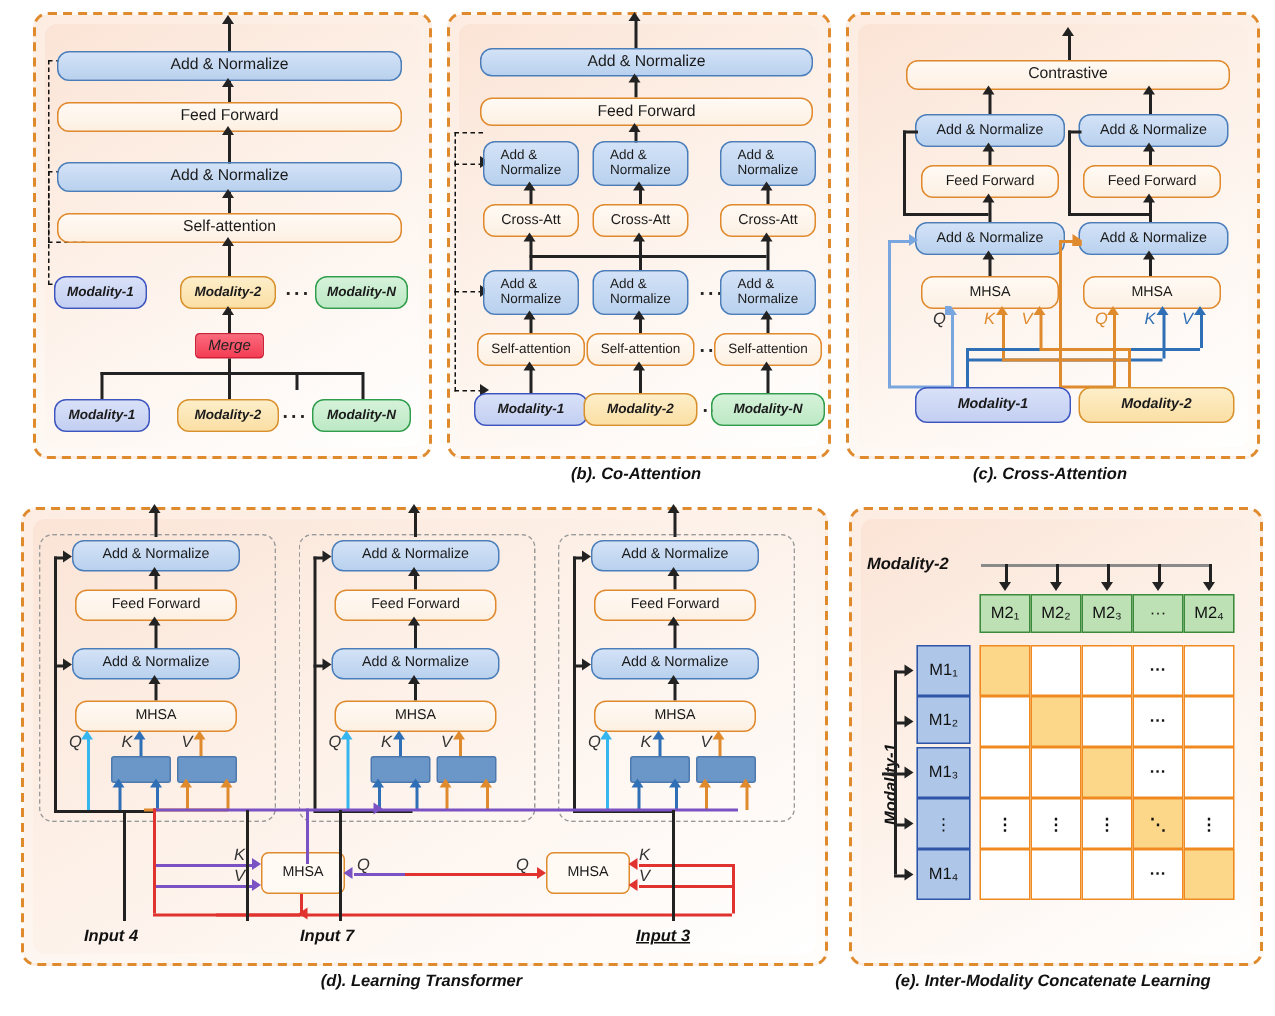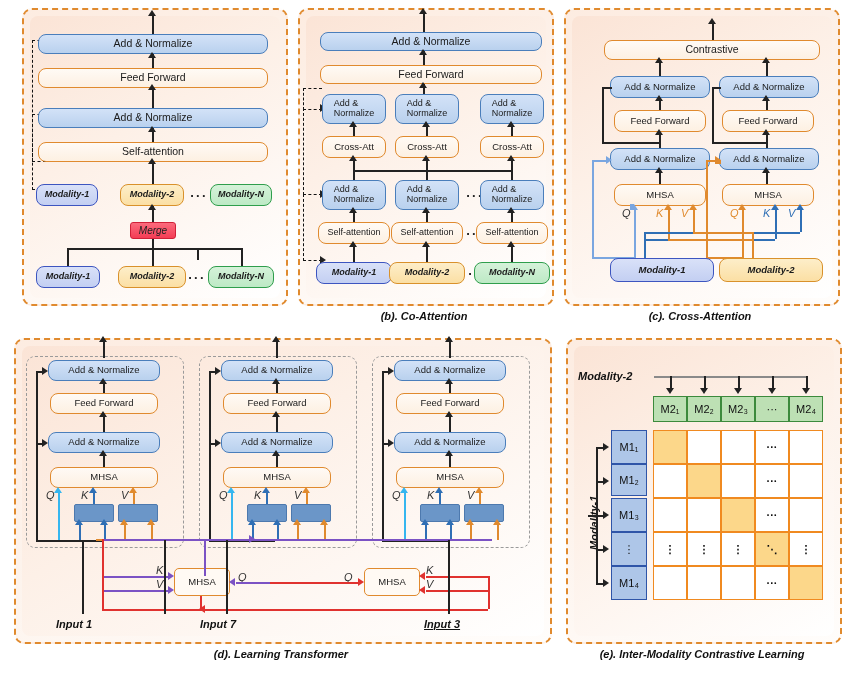--- a/index.html
+++ b/index.html
@@ -450,21 +450,21 @@
     <div class="ln vl c-red" style="left:474px;top:252px;height:19px;"></div>
     <div class="ln vl c-red" style="left:88px;top:201px;height:70px;"></div>
     <div class="ln vl c-red" style="left:186px;top:258px;height:14px;"></div>
     <div class="ln hl c-red" style="left:130px;top:271px;width:56px;"></div>
 
     <div class="ln vl" style="left:68px;top:202px;height:74px;"></div>
     <div class="ln vl" style="left:150px;top:202px;height:74px;"></div>
     <div class="ln vl" style="left:212px;top:202px;height:74px;"></div>
     <div class="ln vl" style="left:434px;top:202px;height:74px;"></div>
 
-    <div class="axlabel" style="left:42px;top:280px;">Input 1</div>
+    <div class="axlabel" style="left:42px;top:280px;">Input 4</div>
     <div class="axlabel" style="left:186px;top:280px;">Input 7</div>
     <div class="axlabel" style="left:410px;top:280px;text-decoration:underline;">Input 3</div>
   </div>
   <div class="caption" style="left:14px;top:648px;width:534px;">(d).  Learning Transformer</div>
 
   <div class="panel" style="left:566px;top:338px;width:272px;height:302px;">
     <div class="panel-inner-bg"></div>
   </div>
   <div style="position:absolute;left:566px;top:338px;width:272px;height:302px;">
 
@@ -537,15 +537,15 @@
         <div class="gcell" style="left: 136px; top: 102px; width: 34px; height: 34px;"></div>
         <div class="gdots" style="left: 136px; top: 102px; width: 34px; height: 34px;">⋮</div>
         <div class="gcell" style="left: 0px; top: 136px; width: 34px; height: 34px;"></div>
         <div class="gcell" style="left: 34px; top: 136px; width: 34px; height: 34px;"></div>
         <div class="gcell" style="left: 68px; top: 136px; width: 34px; height: 34px;"></div>
         <div class="gcell" style="left: 102px; top: 136px; width: 34px; height: 34px;"></div>
         <div class="gdots" style="left: 102px; top: 136px; width: 34px; height: 34px;">···</div>
         <div class="gcell hi" style="left: 136px; top: 136px; width: 34px; height: 34px;"></div>
       </div>
   </div>
-  <div class="caption" style="left:566px;top:648px;width:272px;">(e). Inter-Modality Contrastive Learning</div>
+  <div class="caption" style="left:566px;top:648px;width:272px;">(e). Inter-Modality Concatenate Learning</div>
 
 </div>
 
 </body></html>

